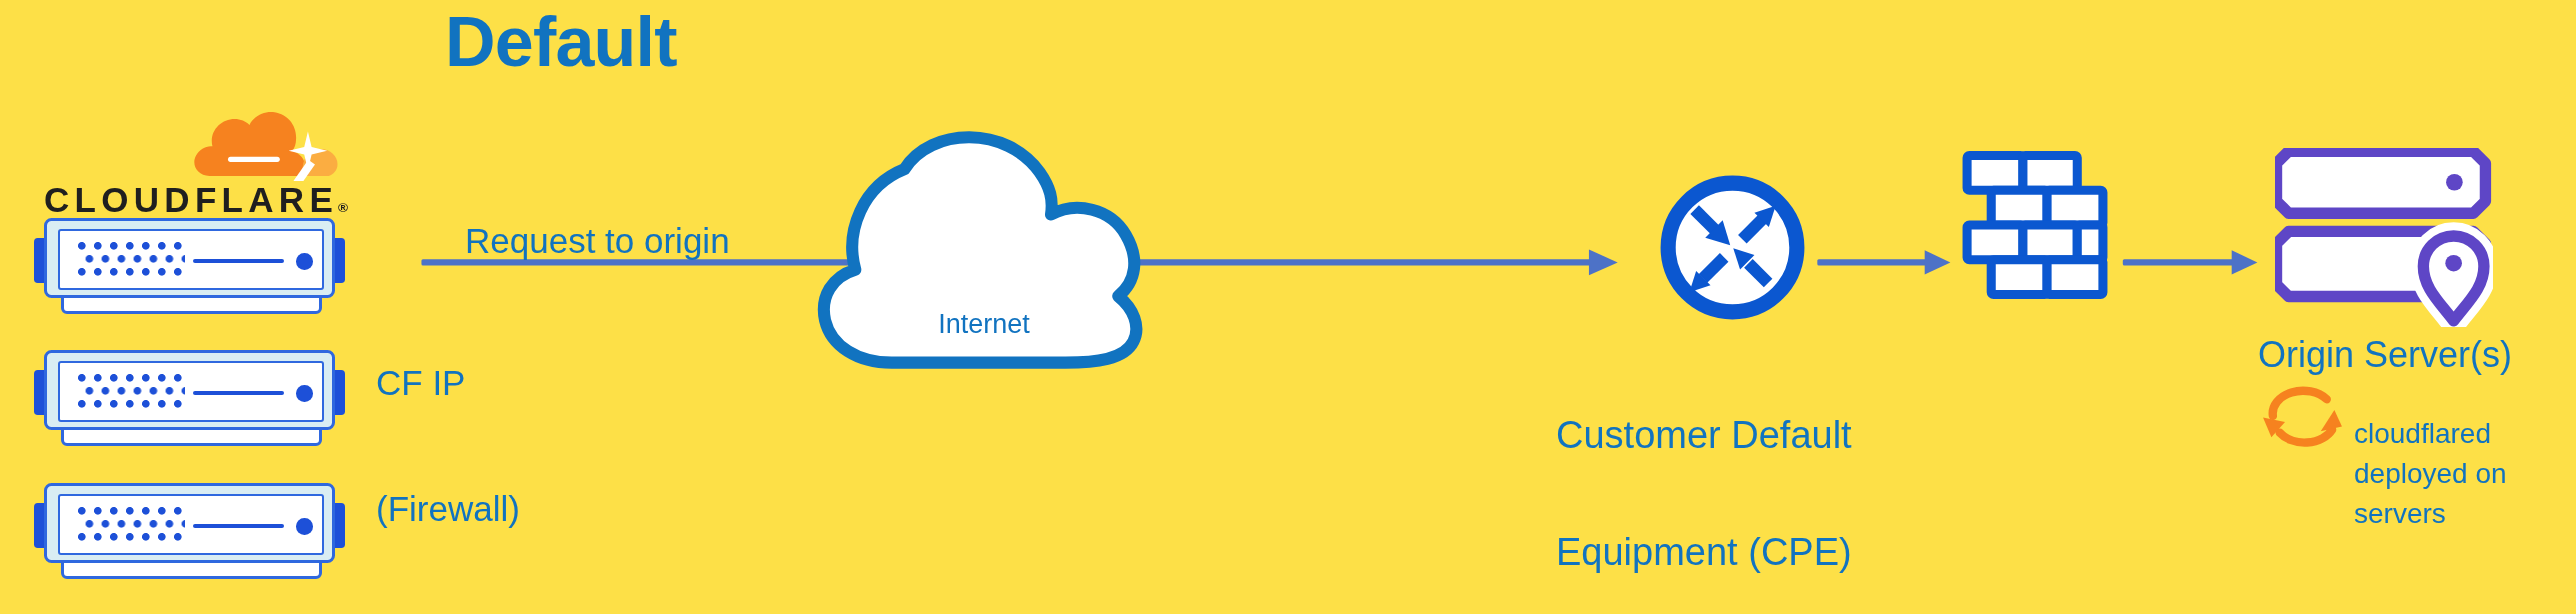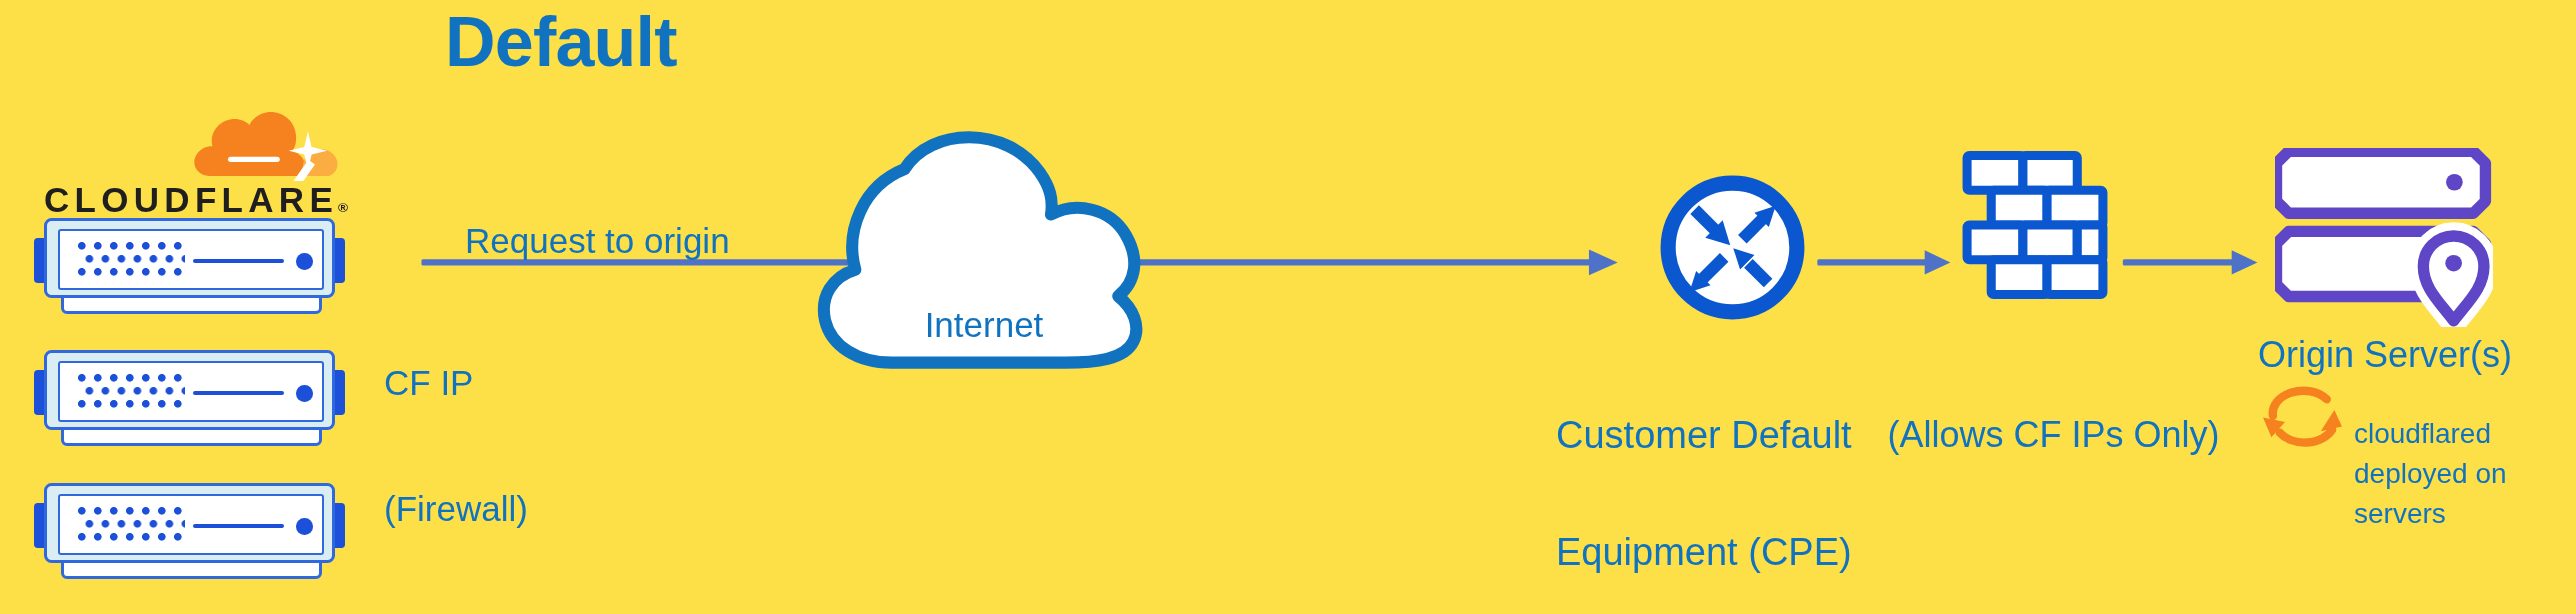--- a/index.html
+++ b/index.html
@@ -66,22 +66,22 @@
   .server .hline{
     position:absolute;left:133px;top:28px;width:91px;height:3.8px;border-radius:2.3px;
     background:var(--server-dark-blue,#1d50d8);
   }
   .server .led{
     position:absolute;left:236px;top:22px;width:16.6px;height:16.6px;border-radius:50%;
     background:var(--server-dark-blue,#1d50d8);
   }
   
   .request-label{left:465px;top:212px;font-size:35px;margin-top:8px;}
-  .cfip-label{left:384px;top:278px;font-size:35px;line-height:42px;}
-  .internet-label{left:878px;top:304px;width:212px;text-align:center;font-size:35px;}
+  .cfip-label{left:376px;top:278px;font-size:35px;line-height:42px;}
+  .internet-label{left:878px;top:304px;width:212px;text-align:center;font-size:27px;}
   .cpe-label{left:1556px;top:338px;font-size:38px;line-height:39px;}
   .firewall-label{left:1887px;top:330px;width:333px;text-align:center;font-size:36px;line-height:42px;}
   .origin-label{left:2258px;top:334px;font-size:36px;text-align:center;}
   .cloudflared-note{left:2354px;top:414px;width:212px;font-size:28px;line-height:40px;white-space:normal;}
   
   .arrow-layer{left:0;top:0;width:2576px;height:614px;z-index:1;}
   .node{z-index:2;}
 </style>
 </head>
 <body>
@@ -204,21 +204,20 @@
       <rect x="48" y="52" width="74" height="46" rx="3"></rect>
       <rect x="122" y="52" width="74" height="46" rx="3"></rect>
       <rect x="16" y="98" width="74" height="46" rx="3"></rect>
       <rect x="90" y="98" width="72" height="46" rx="3"></rect>
       <rect x="162" y="98" width="34" height="46" rx="3"></rect>
       <rect x="48" y="144" width="74" height="46" rx="3"></rect>
       <rect x="122" y="144" width="74" height="46" rx="3"></rect>
     </g>
   </svg>
   <div class="abs lbl firewall-label node">
-    <div>(Allows CF IPs Only)</div>
   </div>
 
   <svg class="abs node" style="left:2275px;top:148px;width:218px;height:179px" viewBox="0 0 288 236">
     <g fill="#ffffff" style="stroke:var(--purple,#5e46c6)" stroke-width="15" stroke-linejoin="round">
       <path d="M18,4 H262 L278,20 V70 L262,86 H18 L2,70 V20 Z"></path>
       <path d="M18,110 H262 L278,126 V180 L262,196 H18 L2,180 V126 Z"></path>
     </g>
     <circle cx="237" cy="45" r="11" style="fill:var(--purple,#5e46c6)"></circle>
     <path d="M236,228 C216,202 196,184 196,156 A40,40 0 1 1 276,156 C276,184 256,202 236,228 Z" fill="#ffffff" stroke="#ffffff" stroke-width="36" stroke-linejoin="round"></path>
     <path d="M236,228 C216,202 196,184 196,156 A40,40 0 1 1 276,156 C276,184 256,202 236,228 Z" fill="#ffffff" style="stroke:var(--purple,#5e46c6)" stroke-width="15" stroke-linejoin="round"></path>

